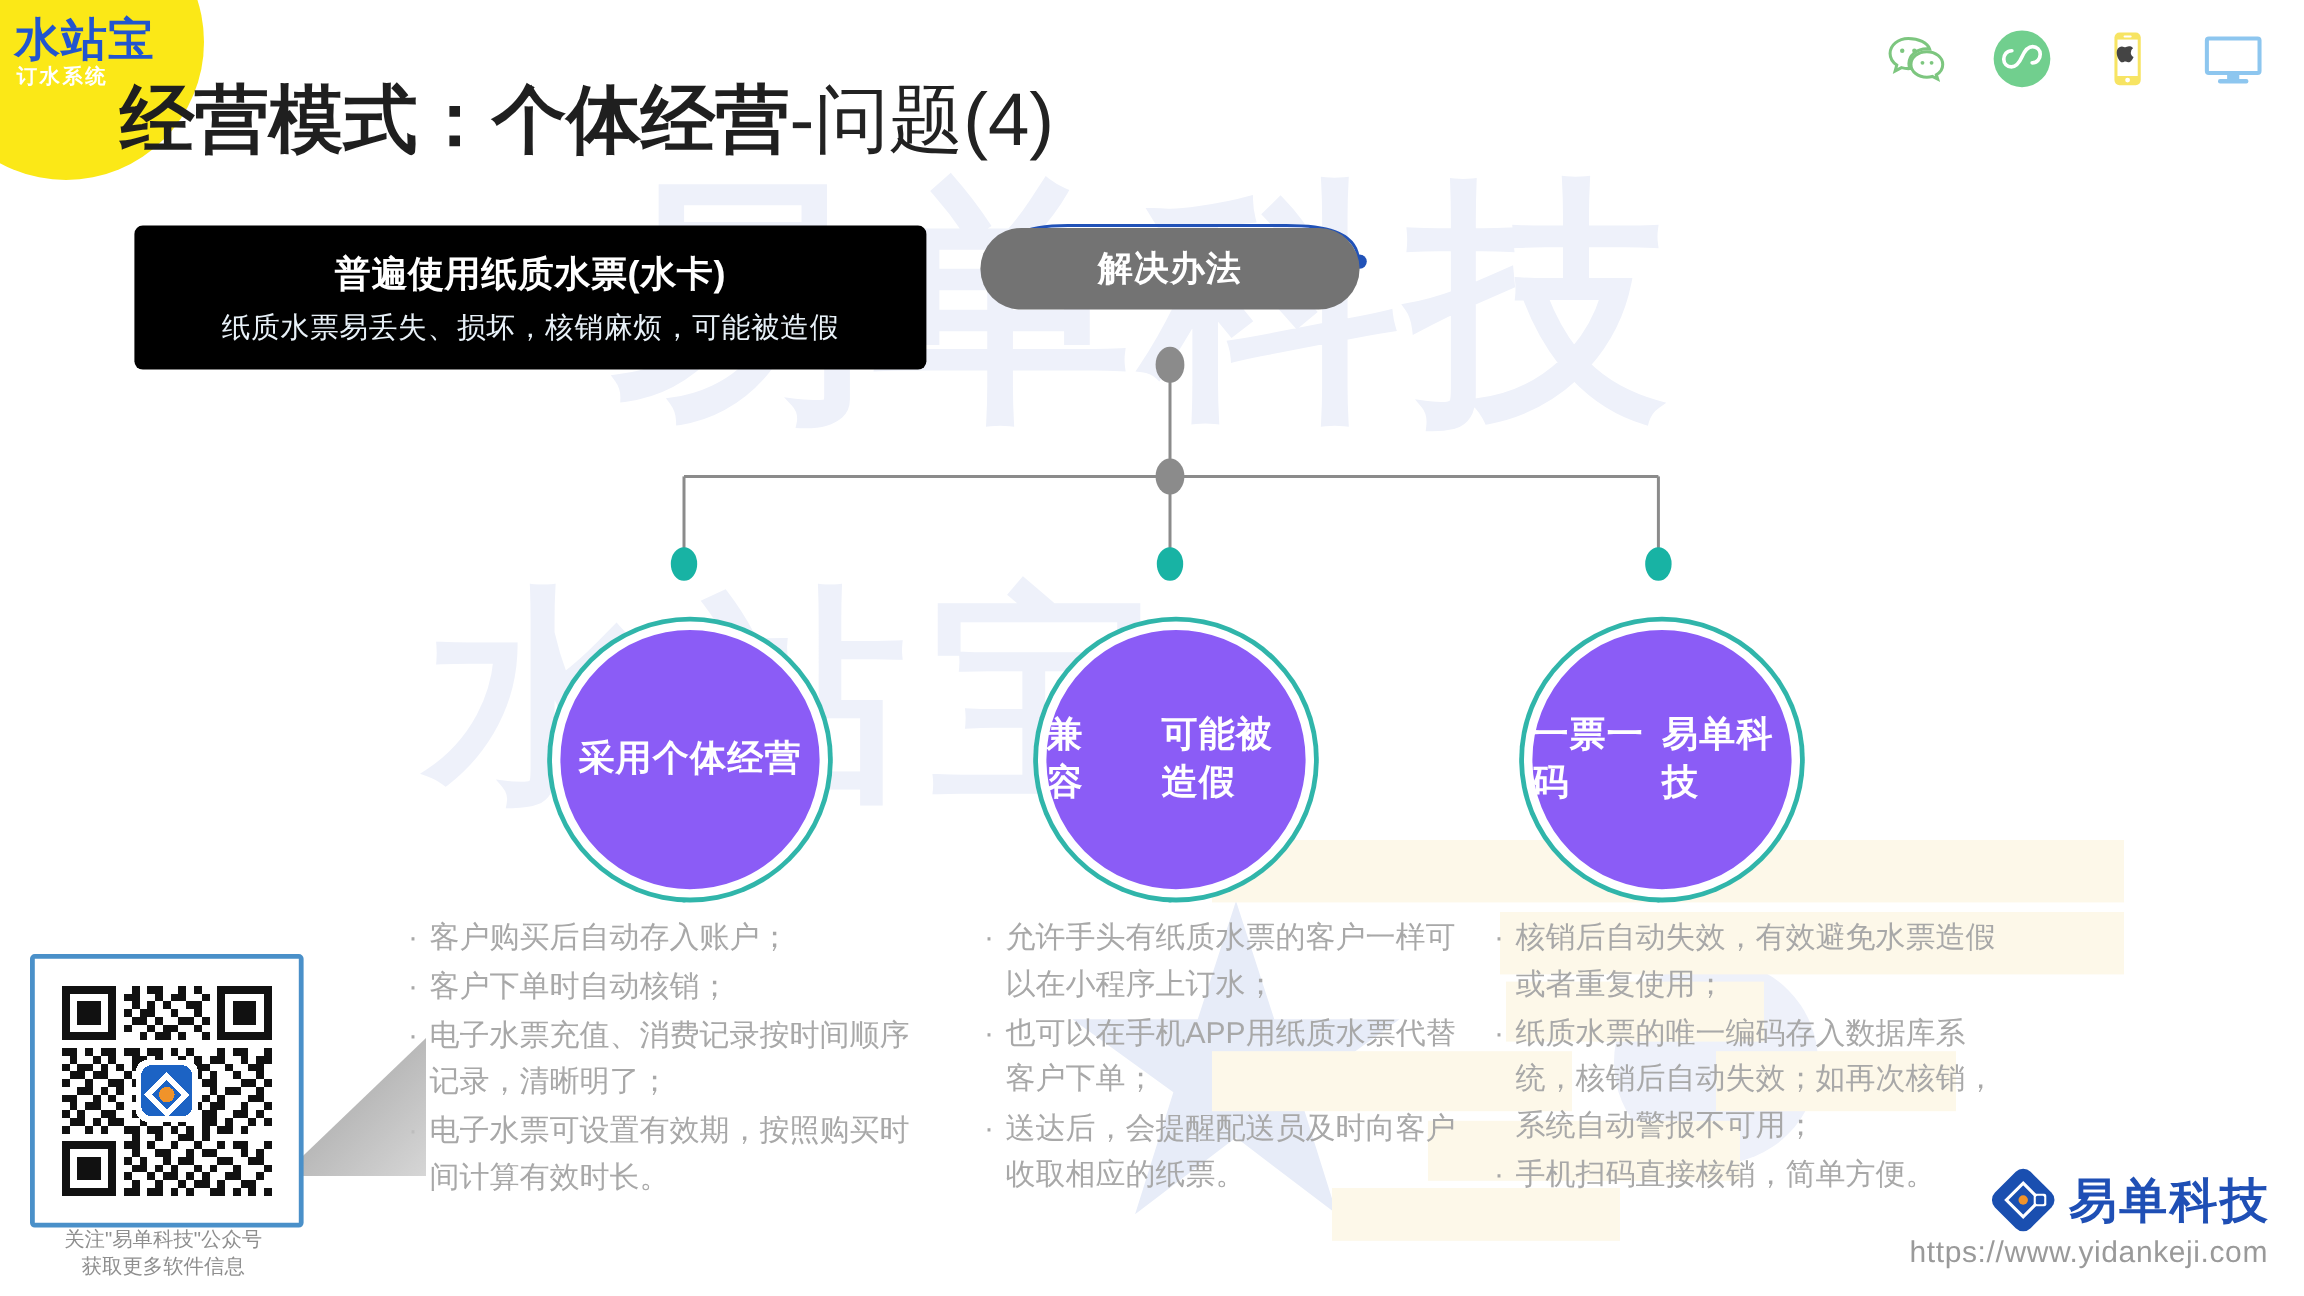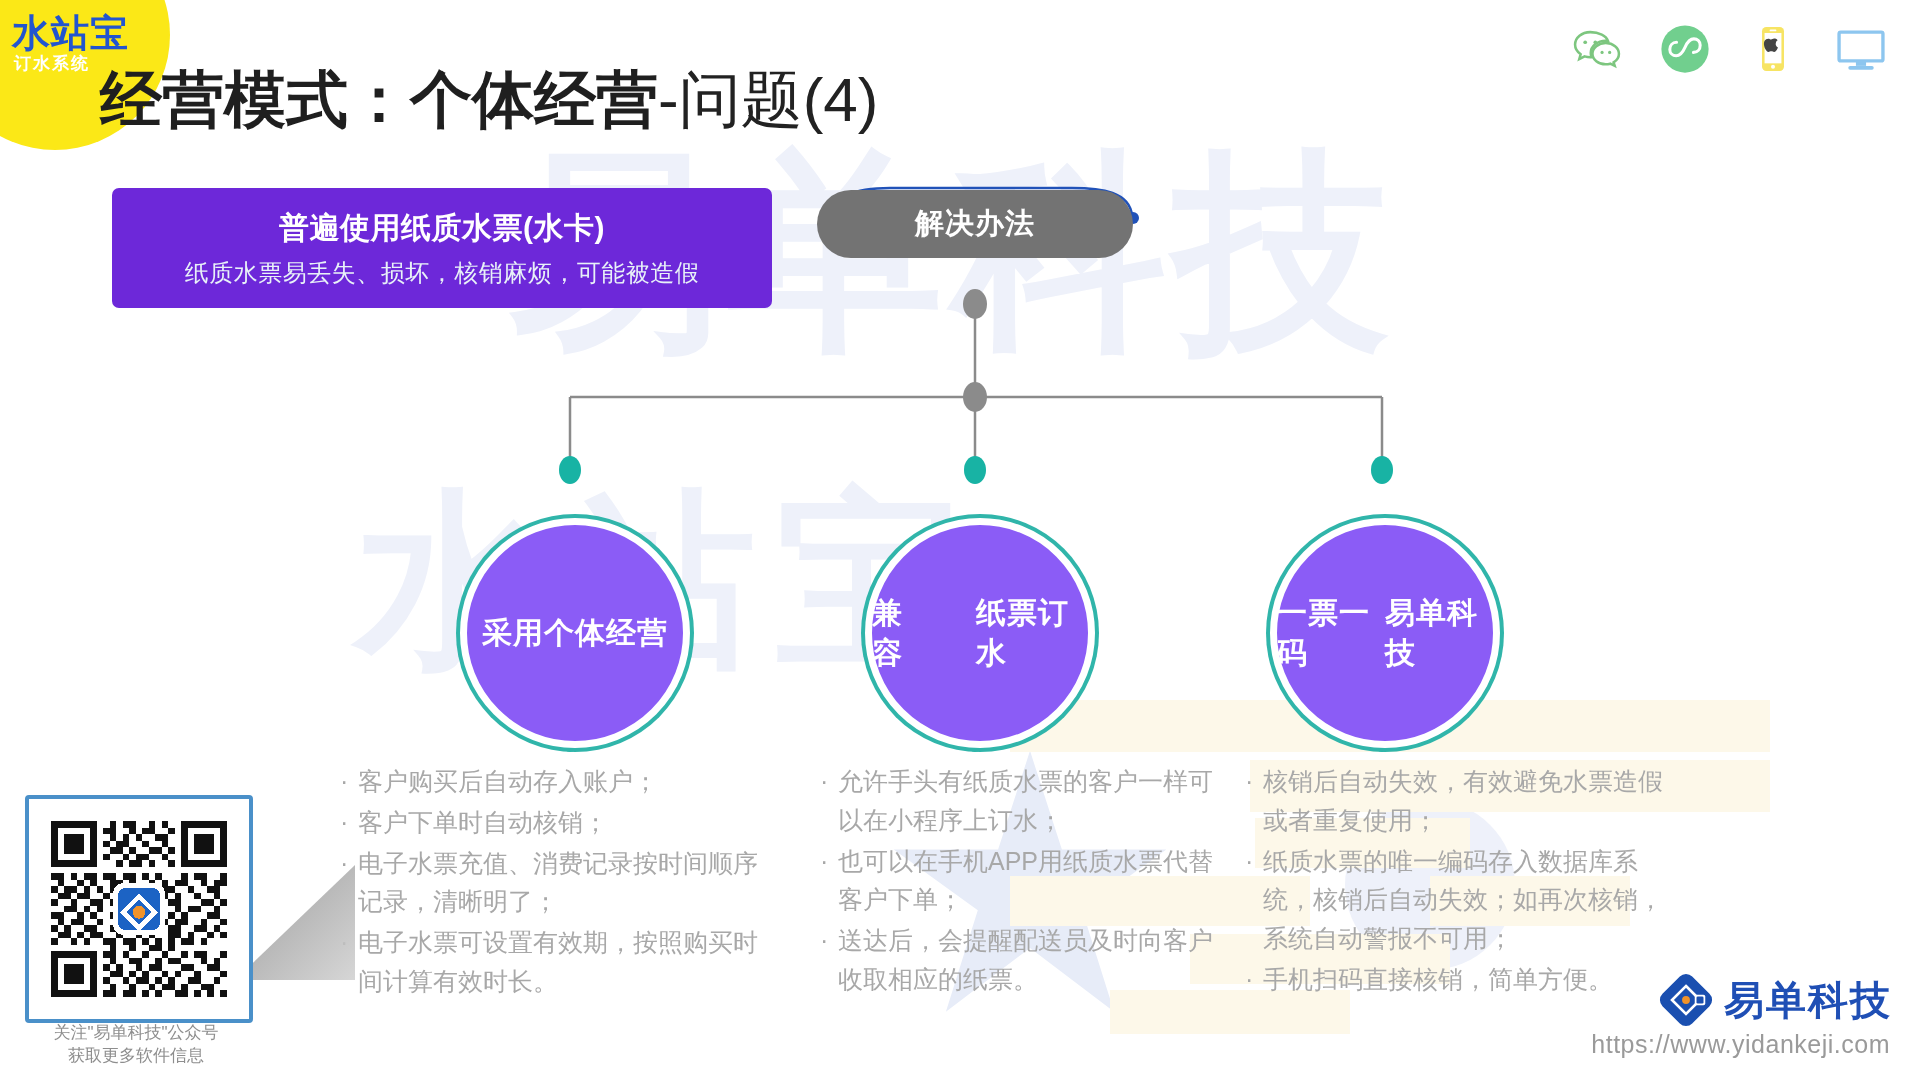--- a/index.html
+++ b/index.html
@@ -40,21 +40,21 @@
   .ti{width:54px;height:54px;display:block;}
 
   
   .title{position:absolute;left:100px;top:58px;font-size:62px;font-weight:bold;color:#1f1f1f;
     white-space:nowrap;letter-spacing:0px;}
   .title .thin{font-weight:normal;color:#222;}
 
   
   .problem{
     position:absolute;left:112px;top:188px;width:660px;height:120px;
-    background:#6d28d9;border-radius:7px;color:#fff;
+    background:#000000;border-radius:7px;color:#fff;
     display:flex;flex-direction:column;align-items:center;justify-content:center;
   }
   .problem .p-title{font-size:30px;font-weight:bold;letter-spacing:.5px;margin-bottom:8px;}
   .problem .p-desc{font-size:24px;color:#e8f1f8;letter-spacing:.5px;}
 
   
   .sol-wrap{position:absolute;left:800px;top:186px;width:350px;height:80px;}
   .sol-arc{position:absolute;left:0;top:0;width:350px;height:80px;}
   .sol-pill{
     position:absolute;left:17px;top:4px;width:316px;height:68px;
@@ -185,21 +185,21 @@
     <circle cx="975" cy="745" r="7" fill="#18b3a4"></circle>
     <circle cx="1382" cy="745" r="7" fill="#18b3a4"></circle>
   </svg>
 
   <div class="circ c1">
     <span>采用</span>
     <span>个体经营</span>
   </div>
   <div class="circ c2">
     <span>兼容</span>
-    <span>纸票订水</span>
+    <span>可能被造假</span>
   </div>
   <div class="circ c3">
     <span>一票一码</span>
     <span>易单科技</span>
   </div>
 
   <div class="col col1">
     <div class="bullet">
         <span class="dot">·</span>
         <span class="txt">客户购买后自动存入账户；</span>

